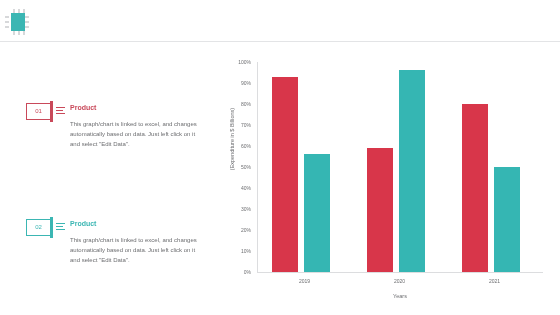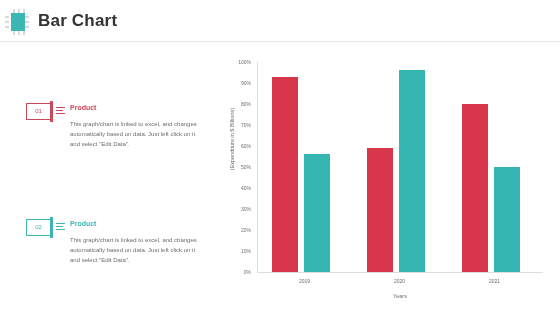--- a/index.html
+++ b/index.html
@@ -253,21 +253,20 @@
       <div class="pin" style="left:20px; top:7px;"></div>
       <div class="pin" style="left:20px; top:12px;"></div>
       <div class="pin" style="left:20px; top:17px;"></div>
       <div class="pin v" style="left:8px;  top:0px;"></div>
       <div class="pin v" style="left:13px; top:0px;"></div>
       <div class="pin v" style="left:18px; top:0px;"></div>
       <div class="pin v" style="left:8px;  top:22px;"></div>
       <div class="pin v" style="left:13px; top:22px;"></div>
       <div class="pin v" style="left:18px; top:22px;"></div>
     </div>
-    <div class="page-title">Bar Chart</div>
     <div class="header-rule"></div>
   </div>
 
   <div class="info-col">
 
     <div class="info-block one">
       <div class="num-badge">01</div>
       <div class="badge-bar"></div>
       <div class="lines-icon">
           <i></i>

